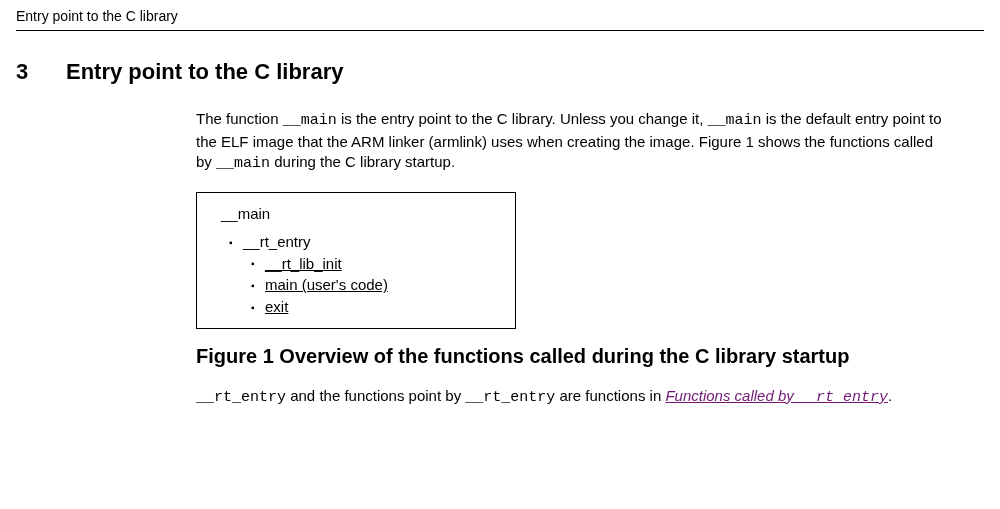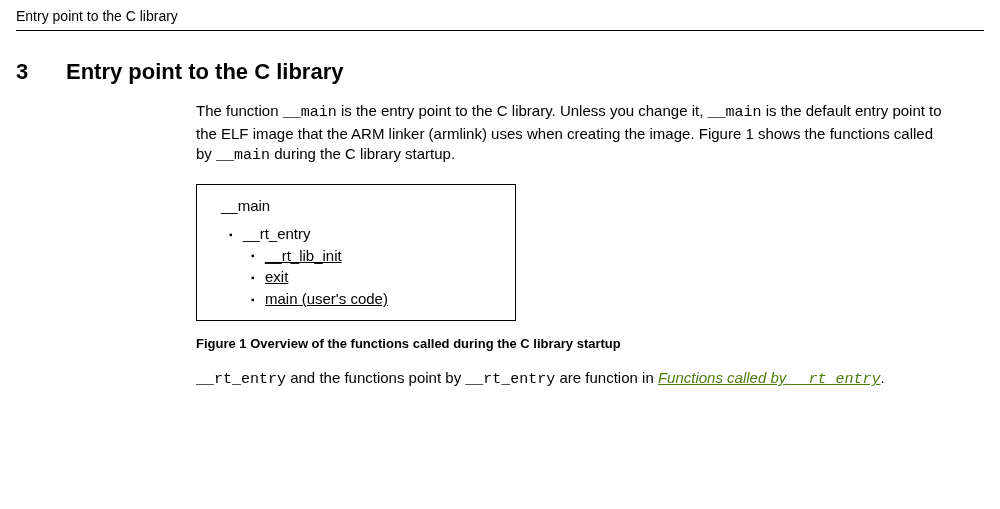--- a/index.html
+++ b/index.html
@@ -33,21 +33,21 @@
     line-height: 1.2;
   }
   .sec-title {
     font-size: 22px;
     font-weight: bold;
     line-height: 1.2;
   }
   .body-col {
     margin-left: 180px;
     margin-right: 40px;
-    margin-top: 16px;
+    margin-top: 24px;
     font-size: 15px;
     line-height: 1.35;
   }
   .code {
     font-family: "Courier New", Courier, monospace;
     font-size: 15px;
   }
   .figure-box {
     border: 1px solid #000;
     width: 290px;
@@ -82,25 +82,25 @@
   }
   .fig-sublist li::before {
     content: "\25AA";
     font-size: 10px;
     display: inline-block;
     width: 14px;
     vertical-align: middle;
   }
   .figure-caption {
     font-weight: bold;
-    font-size: 13px;
+    font-size: 20px;
     margin-bottom: 16px;
   }
   a.link {
-    color: #4d7c0f;
+    color: #701a75;
     text-decoration: underline;
     font-style: italic;
   }
   a.link .code {
     font-style: italic;
   }
 </style>
 </head>
 <body>
 
@@ -119,27 +119,27 @@
     <p>
       <span>The function </span><span class="code">__main</span><span> is the entry point to the C library. Unless you change it, </span><span class="code">__main</span><span> is the default entry point to the ELF image that the ARM linker (armlink) uses when creating the image. Figure 1 shows the functions called by </span><span class="code">__main</span><span> during the C library startup.</span>
     </p>
 
     <div class="figure-box">
       <div class="figure-title">__main</div>
       <ul class="fig-list">
         <li><span>__rt_entry</span>
           <ul class="fig-sublist">
             <li><span>__rt_lib_init</span></li>
+            <li><span>main (user's code)</span></li>
             <li><span>exit</span></li>
-            <li><span>main (user's code)</span></li>
           </ul>
         </li>
       </ul>
     </div>
 
     <div class="figure-caption">Figure 1 Overview of the functions called during the C library startup</div>
 
     <p>
-      <span class="code">__rt_entry</span><span> and the functions point by </span><span class="code">__rt_entry</span><span> are function in </span><a href="#" class="link"><span>Functions called by </span><span class="code">__rt_entry</span></a><span>.</span>
+      <span class="code">__rt_entry</span><span> and the functions point by </span><span class="code">__rt_entry</span><span> are functions in </span><a href="#" class="link"><span>Functions called by </span><span class="code">__rt_entry</span></a><span>.</span>
     </p>
 
   </div>
 </div>
 
 </body></html>

